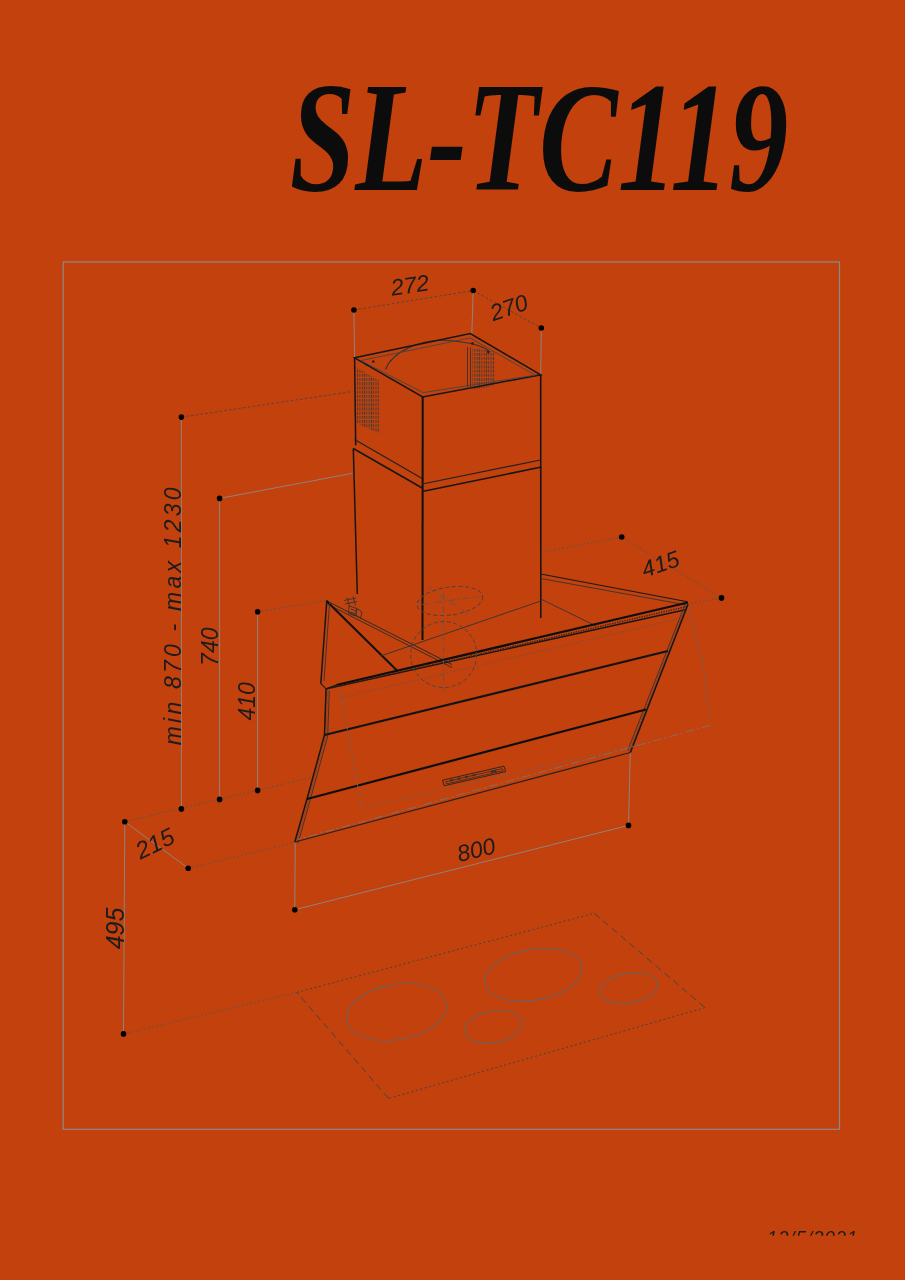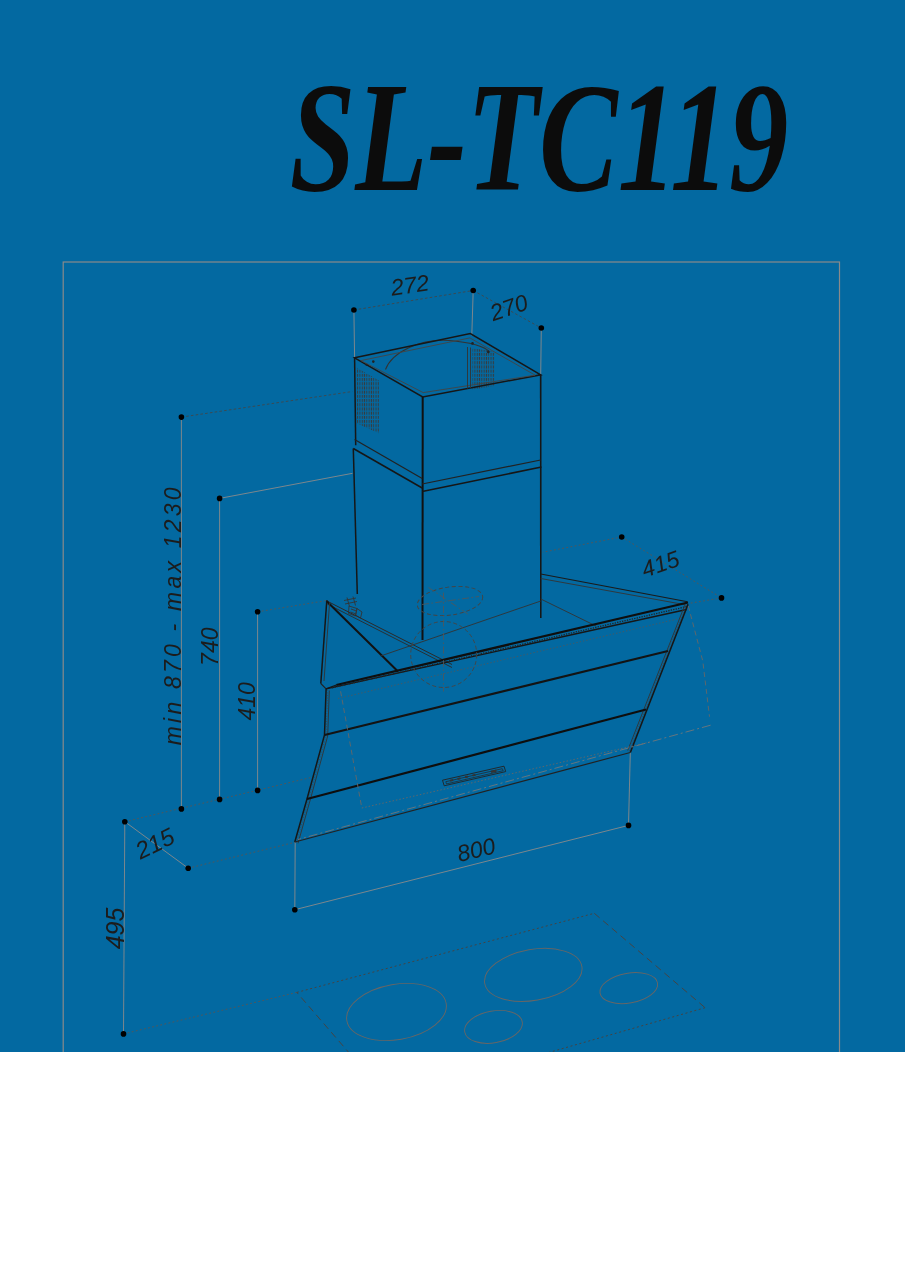--- a/index.html
+++ b/index.html
@@ -1,16 +1,16 @@
 <!DOCTYPE html>
 <html><head>
 <meta charset="utf-8">
 <style>
   html,body{margin:0;padding:0;background:#ffffff;}
-  .page{position:relative;width:905px;height:1052px;background:#0369a1;overflow:hidden;}
+  .page{position:relative;width:905px;height:1280px;background:#c2410c;overflow:hidden;}
   svg{position:absolute;left:0;top:0;}
   text{font-family:"Liberation Sans",sans-serif;font-style:italic;fill:#1c1c1c;}
   .title{font-family:"Liberation Serif",serif;font-weight:bold;font-style:italic;fill:#0c0c0c;}
 </style>
 </head>
 <body>
 <div class="page">
 <svg width="905" height="1280" viewBox="0 0 905 1280">
 <defs>
 <pattern id="hatchV" width="2.3" height="4.2" patternUnits="userSpaceOnUse">

